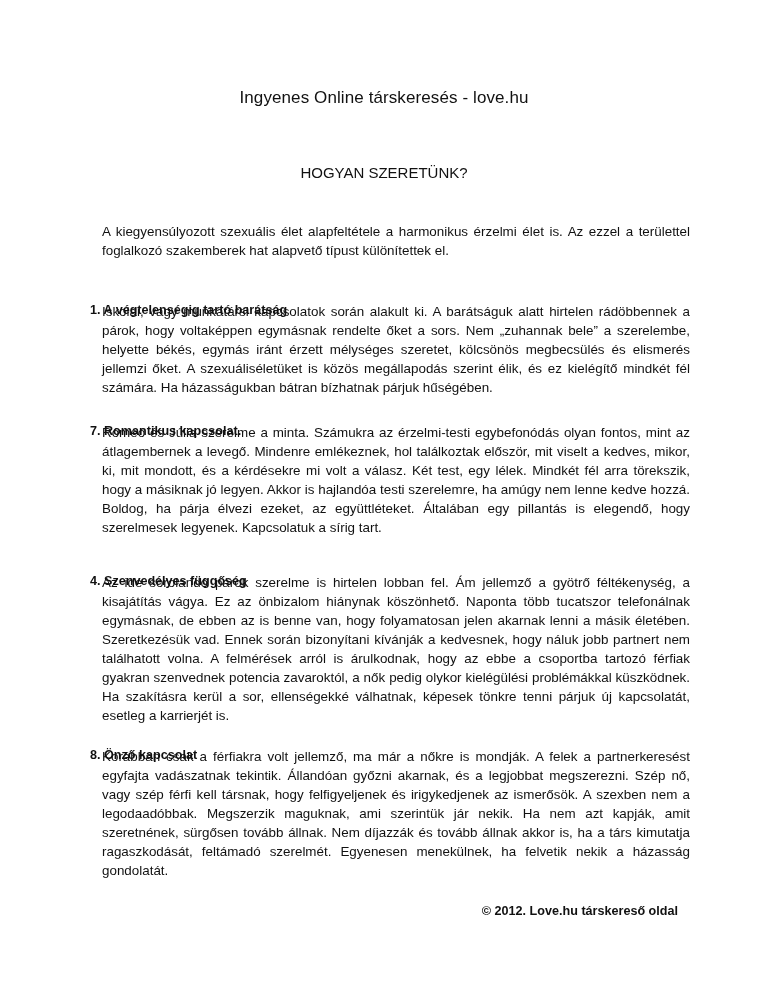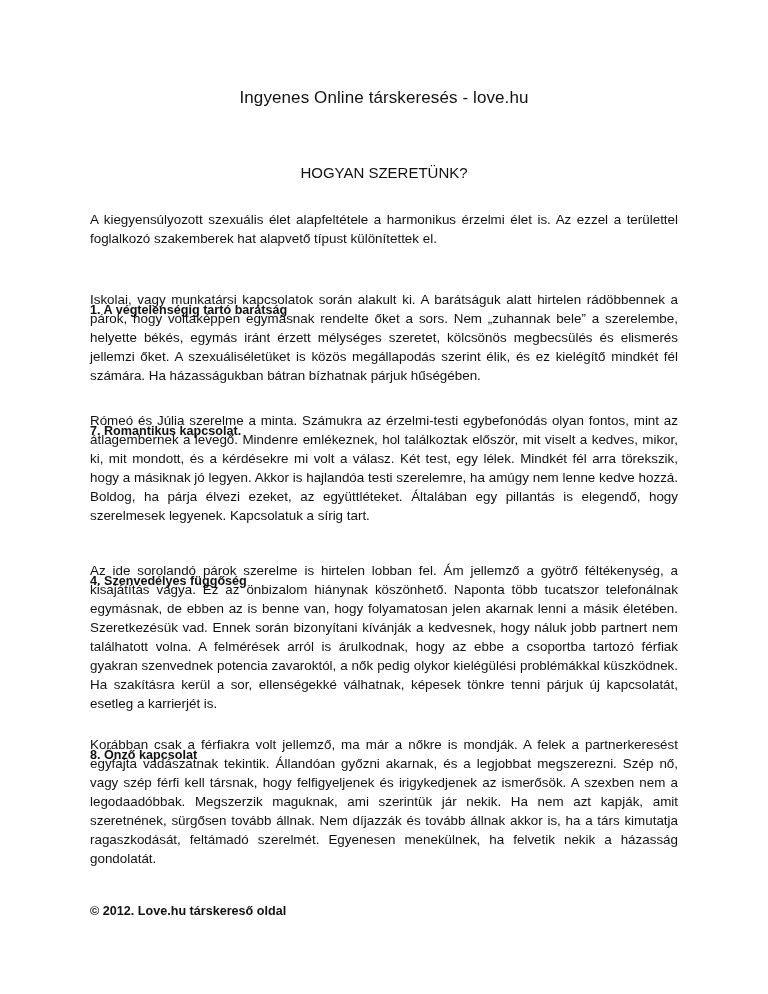--- a/index.html
+++ b/index.html
@@ -42,38 +42,38 @@
       font-size: 15px;
       line-height: 20px;
     }
     .para {
       position: absolute;
       left: 0;
       width: 588px;
       font-size: 13.4px;
       line-height: 19px;
       text-align: justify;
-      margin: 0;
+      margin: 12px;
     }
     .sec-heading {
       position: absolute;
       left: 0;
       width: 588px;
       text-align: left;
       font-weight: bold;
       font-size: 12.6px;
       line-height: 18px;
       margin-top: 40px;
     }
     .footer {
       position: absolute;
       left: 0;
       width: 588px;
       top: 902px;
-      text-align: left;
+      text-align: right;
       font-weight: bold;
       font-size: 12.6px;
       line-height: 18px;
     }
   </style>
 </head>
 <body>
 
 <div class="page">
 

